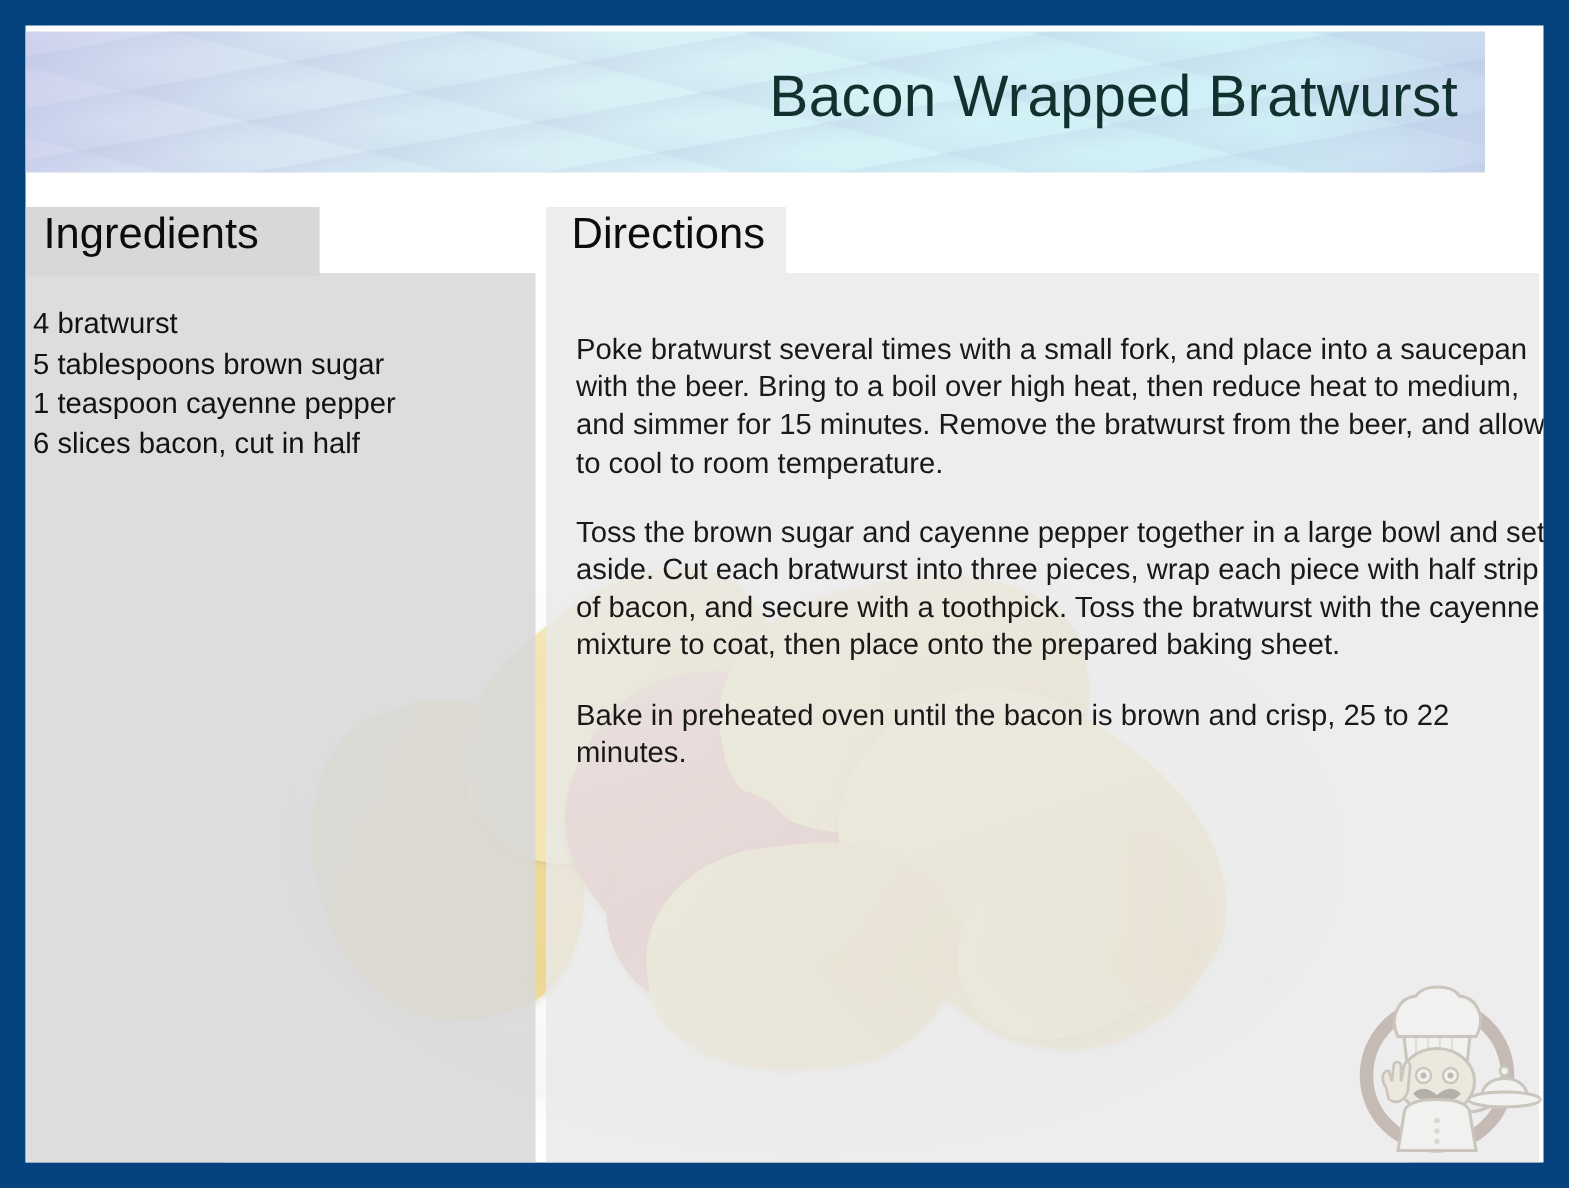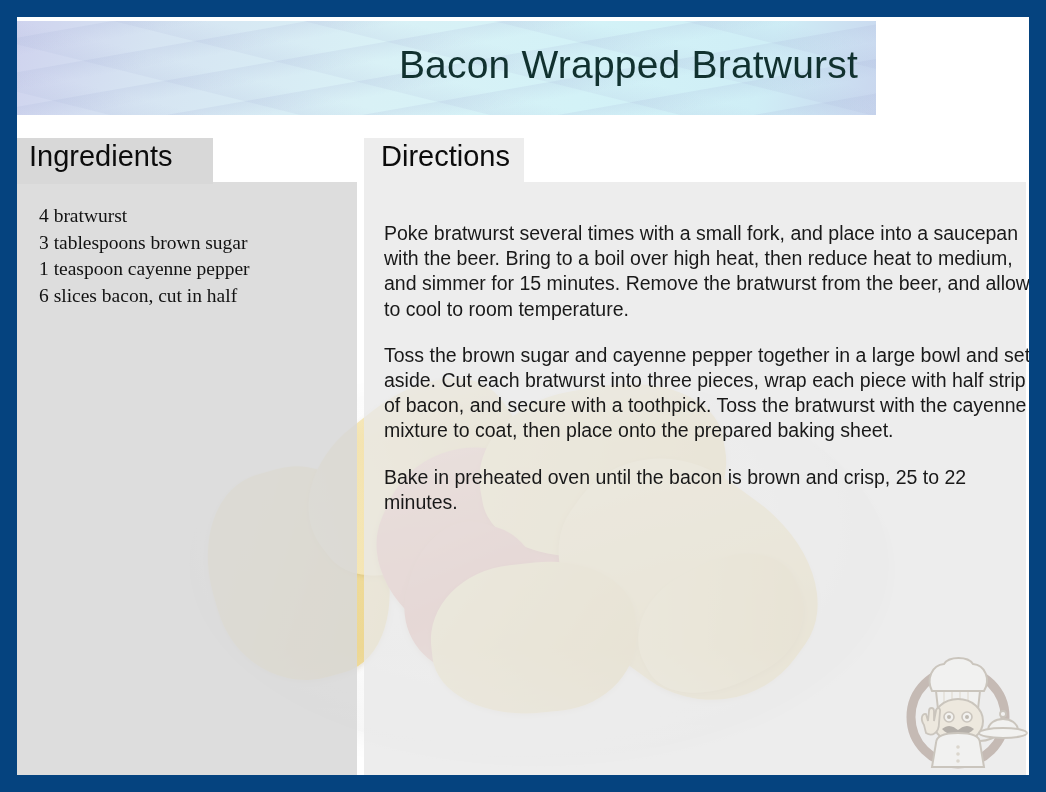--- a/index.html
+++ b/index.html
@@ -31,21 +31,21 @@
     height: 758px;
     background: #ffffff;
     overflow: hidden;
   }
 
   
   .banner {
     position: absolute;
     left: 0px;
     top: 4px;
-    width: 859px;
+    width: 973px;
     height: 94px;
     background:
       repeating-linear-gradient(170deg,
         rgba(255,255,255,0.00) 0px,
         rgba(255,255,255,0.00) 16px,
         rgba(163,175,214,0.16) 17px,
         rgba(255,255,255,0.00) 34px),
       repeating-linear-gradient(14deg,
         rgba(255,255,255,0.00) 0px,
         rgba(255,255,255,0.00) 22px,
@@ -159,24 +159,23 @@
     top: 2px;
     font-size: 29px;
     color: #0c0c0c;
     white-space: nowrap;
   }
   .tab-right .tab-label { left: 17px; }
 
   
   .ingredients {
     position: absolute;
-    left: 22px;
+    left: 5px;
     top: 186px;
     width: 300px;
-    font-family: Liberation Serif, serif;
   }
   .ingredient-line {
     font-size: 19.5px;
     line-height: 26.6px;
     color: #121212;
     white-space: nowrap;
   }
 
   
   .directions {
@@ -232,21 +231,21 @@
 
     <div class="tab tab-right">
       <span class="tab-label">Directions</span>
     </div>
     <div class="tab tab-left">
       <span class="tab-label">Ingredients</span>
     </div>
 
     <div class="ingredients">
       <div class="ingredient-line">4 bratwurst</div>
-      <div class="ingredient-line">3 tablespoons brown sugar</div>
+      <div class="ingredient-line">5 tablespoons brown sugar</div>
       <div class="ingredient-line">1 teaspoon cayenne pepper</div>
       <div class="ingredient-line">6 slices bacon, cut in half</div>
     </div>
 
     <div class="directions">
       <p class="direction-para">Poke bratwurst several times with a small fork, and place into a saucepan with the beer. Bring to a boil over high heat, then reduce heat to medium, and simmer for 15 minutes. Remove the bratwurst from the beer, and allow to cool to room temperature.</p>
       <p class="direction-para">Toss the brown sugar and cayenne pepper together in a large bowl and set aside. Cut each bratwurst into three pieces, wrap each piece with half strip of bacon, and secure with a toothpick. Toss the bratwurst with the cayenne mixture to coat, then place onto the prepared baking sheet.</p>
       <p class="direction-para">Bake in preheated oven until the bacon is brown and crisp, 25 to 22 minutes.</p>
     </div>
 

